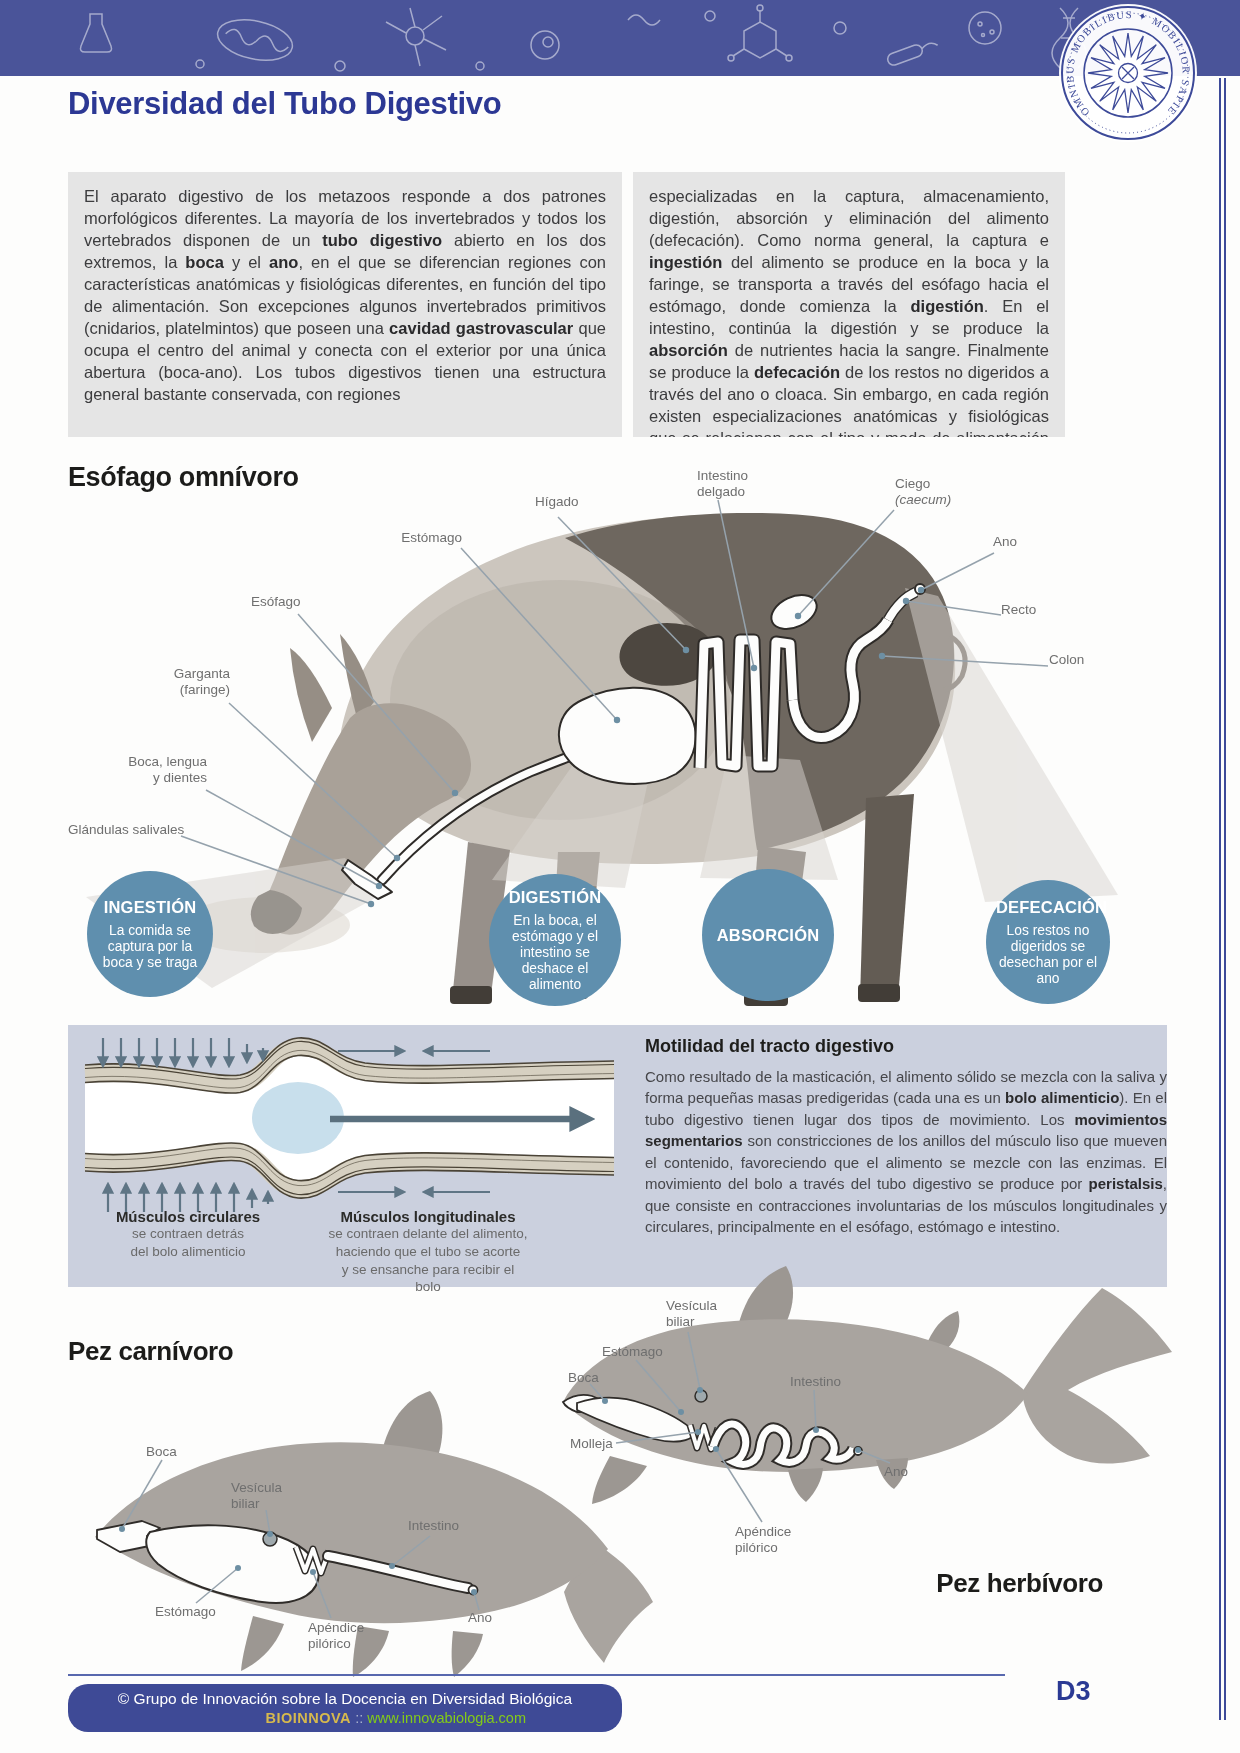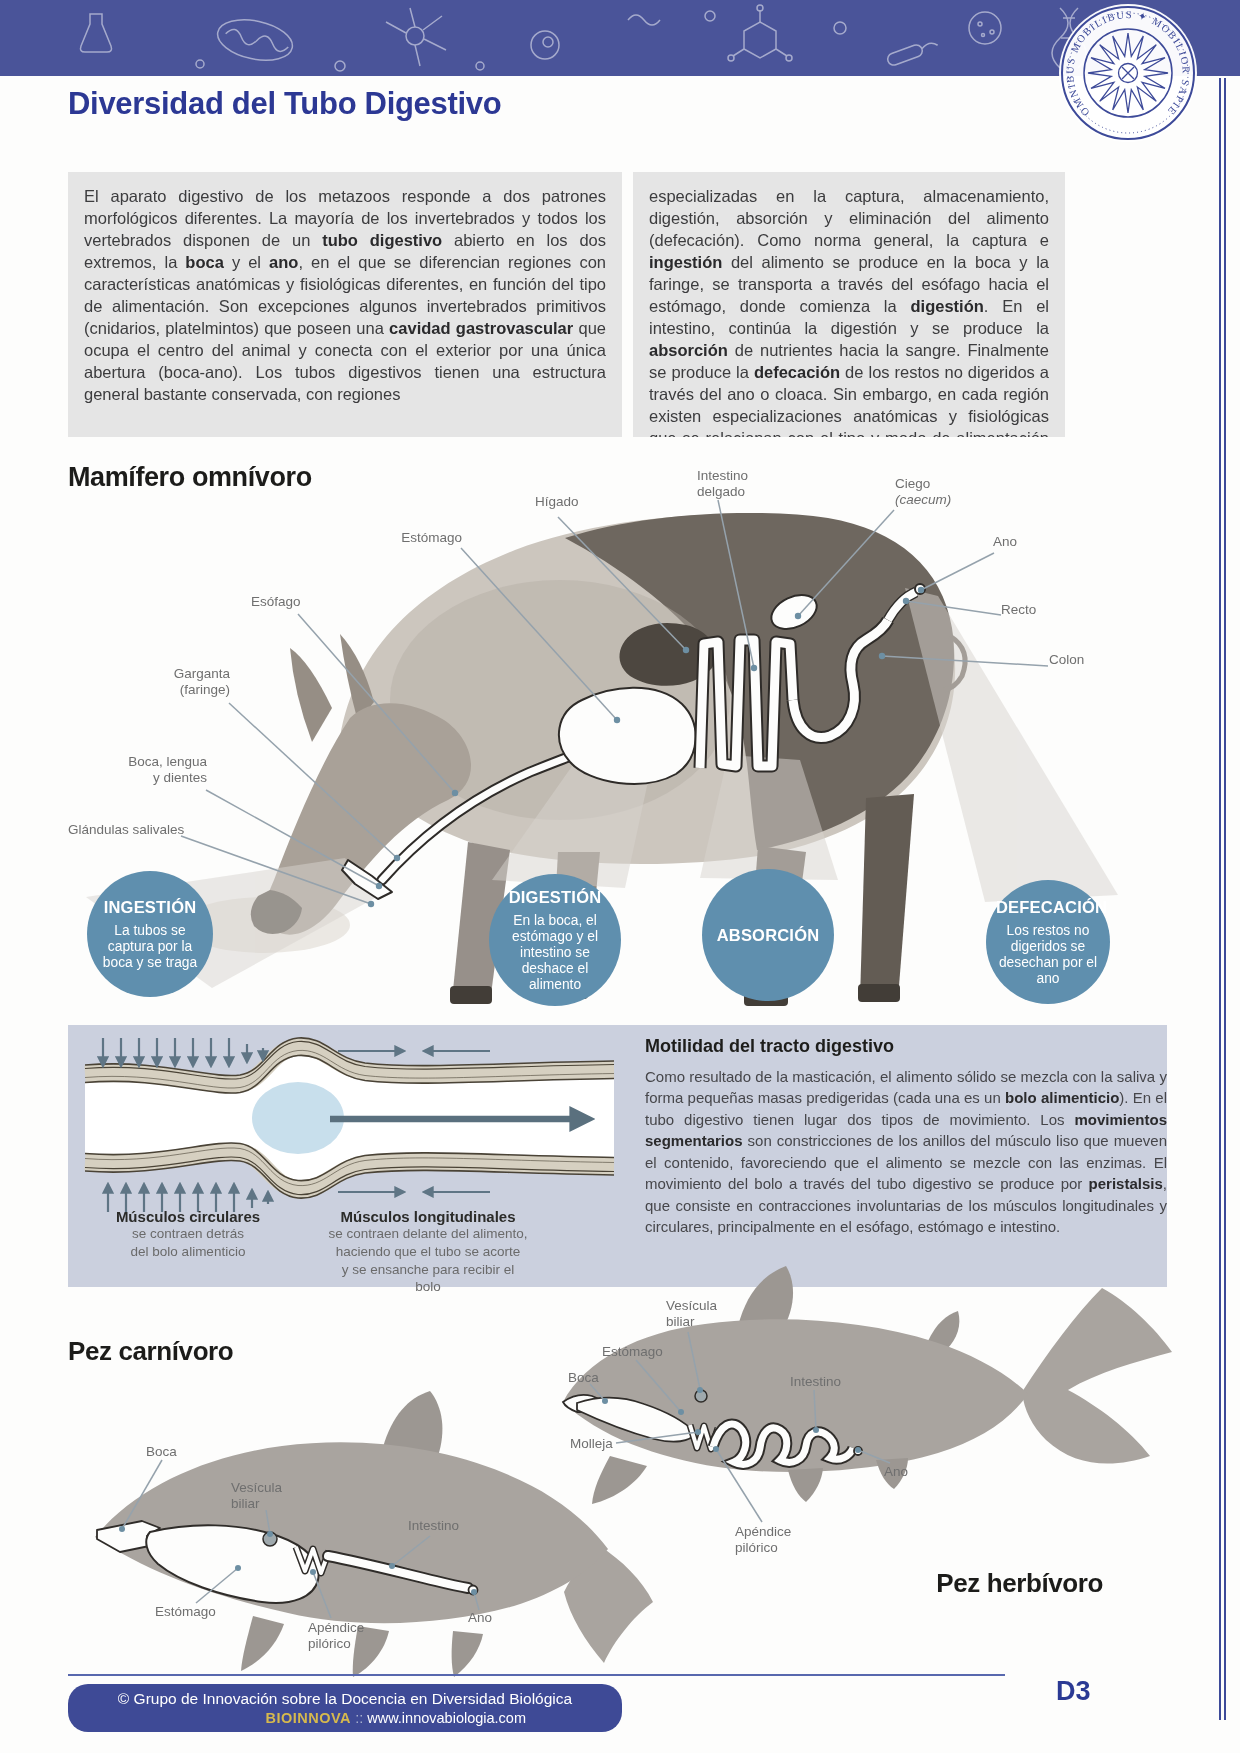--- a/index.html
+++ b/index.html
@@ -34,21 +34,21 @@
   .motility-text b{color:#2b2b2d;}
   .mus{position:absolute;text-align:center;}
   .mus .mus-title{font-size:15px;font-weight:bold;color:#2b2b29;}
   .mus .mus-line{display:block;font-size:13.5px;color:#6a6a6a;line-height:1.32;}
 
   .footer-bar{position:absolute;left:68px;top:1684px;width:554px;height:48px;background:#3e4a96;box-sizing:border-box;padding-top:6px;border-radius:20px;}
   .footer-line1{text-align:center;color:#ffffff;font-size:15.5px;}
   .footer-line2{text-align:right;padding-right:96px;font-size:14.5px;margin-top:2px;}
   .footer-line2 .brand{color:#d6b94d;font-weight:bold;letter-spacing:.5px;padding-left:12px;}
   .footer-line2 .sep{color:#aab2cf;}
-  .footer-line2 .url{color:#ffffff;}
+  .footer-line2 .url{color:#84cc16;}
   .page-code{position:absolute;left:1056px;top:1676px;font-size:27px;font-weight:bold;color:#2b3a94;}
   .bottom-rule{position:absolute;left:68px;top:1674px;width:937px;border-top:2px solid #5868ae;}
   .right-rule{position:absolute;left:1219px;top:78px;height:1642px;width:7px;box-sizing:border-box;
               border-left:2px solid #3d4a99;border-right:2px solid #3d4a99;}
 </style>
 </head>
 <body>
 
 <div class="page">
 
@@ -113,21 +113,21 @@
     <text font-size="10.5" letter-spacing="1.5" fill="#3d4a99" font-family="Liberation Serif, serif">
       <textPath href="#sealTextArc">OMNIBUS MOBILIBUS ✦ MOBILIOR SAPIENTIA</textPath>
     </text>
   </svg>
 
   <div class="page-title">Diversidad del Tubo Digestivo</div>
 
   <div class="intro-box" id="intro-left"><span>El aparato digestivo de los metazoos responde a dos patrones morfológicos diferentes. La mayoría de los invertebrados y todos los vertebrados disponen de un </span><b>tubo digestivo</b><span> abierto en los dos extremos, la </span><b>boca</b><span> y el </span><b>ano</b><span>, en el que se diferencian regiones con características anatómicas y fisiológicas diferentes, en función del tipo de alimentación. Son excepciones algunos invertebrados primitivos (cnidarios, platelmintos) que poseen una </span><b>cavidad gastrovascular</b><span> que ocupa el centro del animal y conecta con el exterior por una única abertura (boca-ano). Los tubos digestivos tienen una estructura general bastante conservada, con regiones</span></div>
   <div class="intro-box" id="intro-right"><span>especializadas en la captura, almacenamiento, digestión, absorción y eliminación del alimento (defecación). Como norma general, la captura e </span><b>ingestión</b><span> del alimento se produce en la boca y la faringe, se transporta a través del esófago hacia el estómago, donde comienza la </span><b>digestión</b><span>. En el intestino, continúa la digestión y se produce la </span><b>absorción</b><span> de nutrientes hacia la sangre. Finalmente se produce la </span><b>defecación</b><span> de los restos no digeridos a través del ano o cloaca. Sin embargo, en cada región existen especializaciones anatómicas y fisiológicas que se relacionan con el tipo y modo de alimentación que posee cada grupo.</span></div>
 
-  <div class="h2" style="left:68px;top:462px;font-size:27px;">Mamífero omnívoro</div>
+  <div class="h2" style="left:68px;top:462px;font-size:27px;">Esófago omnívoro</div>
 
   <svg class="abs" style="left:0;top:455px" width="1240" height="565" viewBox="0 455 1240 565">
     <g>
       <ellipse cx="265" cy="925" rx="85" ry="28" fill="#e6e2dc" opacity="0.8"></ellipse>
       <path d="M340,738 C355,645 425,585 515,550 C600,518 715,508 805,518 C878,526 938,562 952,632 C962,692 948,742 912,782 C876,822 818,846 758,856 C678,868 560,868 482,846 C422,828 372,792 340,738 Z" fill="#ccc6be"></path>
       <path d="M565,538 C645,512 760,508 828,518 C898,530 942,568 952,628 C960,682 944,736 908,776 C870,817 812,840 757,850 C745,780 752,706 706,648 C672,606 618,566 565,538 Z" fill="#6e675f"></path>
       <ellipse cx="560" cy="700" rx="170" ry="120" fill="#b3aca3" opacity="0.45"></ellipse>
       <path d="M950,636 Q972,650 962,676 Q955,688 944,690" stroke="#6e675f" stroke-width="5" fill="none"></path>
       <path d="M332,708 Q310,662 290,648 Q294,694 312,742 Z" fill="#968e85"></path>
       <path d="M374,702 Q362,658 340,634 Q346,678 358,722 Z" fill="#968e85"></path>
@@ -201,21 +201,21 @@
   <div class="lbl" style="left:1049px;top:652px;">Colon</div>
   <div class="lbl" style="left:251px;top:594px;">Esófago</div>
   <div class="lbl r" style="left:146px;top:666px;width:84px;">Garganta
 (faringe)</div>
   <div class="lbl r" style="left:112px;top:754px;width:95px;">Boca, lengua
 y dientes</div>
   <div class="lbl" style="left:68px;top:822px;">Glándulas salivales</div>
 
   <div class="stage" style="left:87px;top:871px;width:126px;height:126px;">
     <div class="st-title">INGESTIÓN</div>
-    <div class="st-body">La tubos se captura por la boca y se traga</div>
+    <div class="st-body">La comida se captura por la boca y se traga</div>
   </div>
   <div class="stage" style="left:489px;top:874px;width:132px;height:132px;">
     <div class="st-title">DIGESTIÓN</div>
     <div class="st-body">En la boca, el estómago y el intestino se deshace el alimento</div>
   </div>
   <div class="stage" style="left:702px;top:869px;width:132px;height:132px;">
     <div class="st-title">ABSORCIÓN</div>
   </div>
   <div class="stage" style="left:986px;top:880px;width:124px;height:124px;">
     <div class="st-title">DEFECACIÓN</div>

